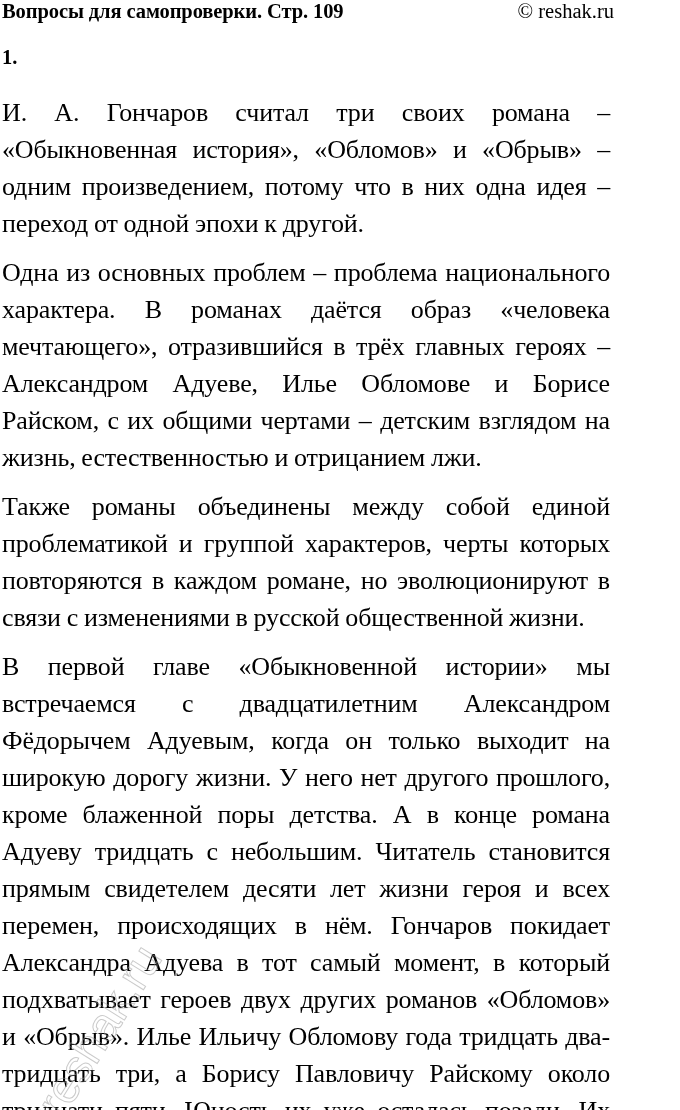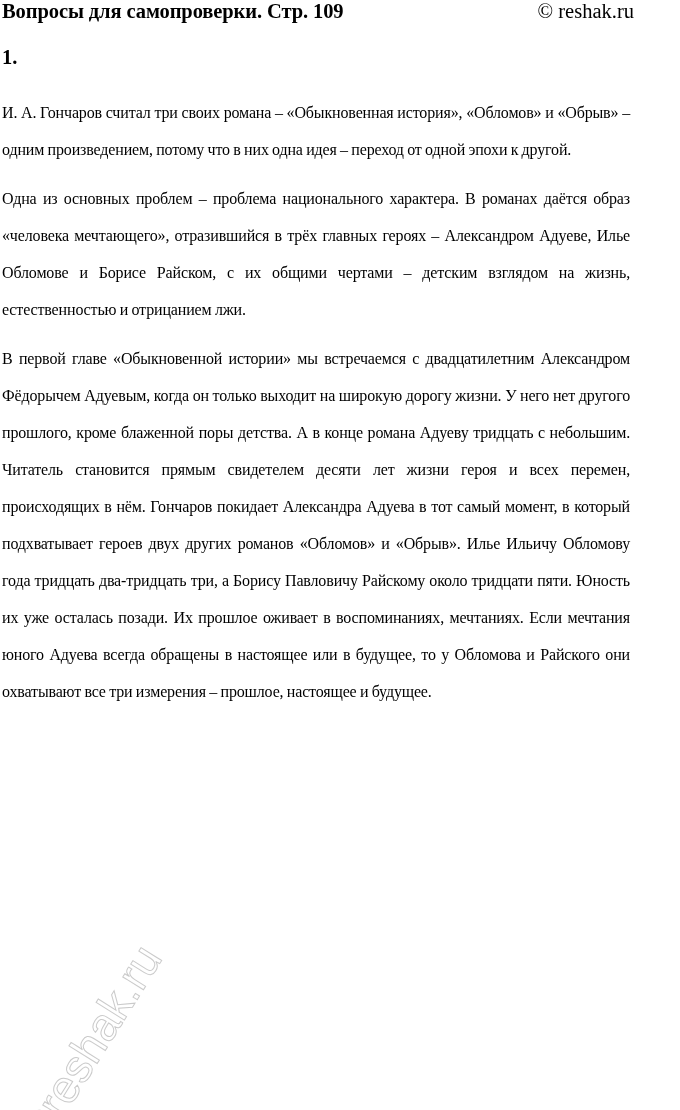--- a/index.html
+++ b/index.html
@@ -14,21 +14,20 @@
       position: relative;
       font-family: "Liberation Serif", "DejaVu Serif", serif;
       color: #000000;
     }
     .page {
       position: absolute;
       left: 0;
       top: 0;
       width: 616px;
       height: 1110px;
-      padding-left: 20px;
     }
     .header {
       position: absolute;
       left: 2px;
       right: 2px;
       top: -4px;
       height: 30px;
       display: flex;
       justify-content: space-between;
       align-items: flex-start;
@@ -50,21 +49,21 @@
       font-weight: bold;
       line-height: 24px;
     }
     .body-text {
       position: absolute;
       left: 2px;
       right: 2px;
       top: 94px;
     }
     .para {
-      font-size: 16px;
+      font-size: 26px;
       line-height: 37px;
       text-align: justify;
       margin: 0 4px 12px 0;
       letter-spacing: -0.15px;
       word-spacing: -0.5px;
     }
     .watermark {
       position: absolute;
       left: 10px;
       top: 990px;
@@ -92,17 +91,18 @@
   <div class="header">
     <span class="header-title">Вопросы для самопроверки. Стр. 109</span>
     <span class="header-copy">© reshak.ru</span>
   </div>
 
   <div class="number">1.</div>
 
   <div class="body-text">
     <p class="para">И. А. Гончаров считал три своих романа – «Обыкновенная история», «Обломов» и «Обрыв» – одним произведением, потому что в них одна идея – переход от одной эпохи к другой.</p>
     <p class="para">Одна из основных проблем – проблема национального характера. В романах даётся образ «человека мечтающего», отразившийся в трёх главных героях – Александром Адуеве, Илье Обломове и Борисе Райском, с их общими чертами – детским взглядом на жизнь, естественностью и отрицанием лжи.</p>
+    <p class="para">Также романы объединены между собой единой проблематикой и группой характеров, черты которых повторяются в каждом романе, но эволюционируют в связи с изменениями в русской общественной жизни.</p>
     <p class="para">В первой главе «Обыкновенной истории» мы встречаемся с двадцатилетним Александром Фёдорычем Адуевым, когда он только выходит на широкую дорогу жизни. У него нет другого прошлого, кроме блаженной поры детства. А в конце романа Адуеву тридцать с небольшим. Читатель становится прямым свидетелем десяти лет жизни героя и всех перемен, происходящих в нём. Гончаров покидает Александра Адуева в тот самый момент, в который подхватывает героев двух других романов «Обломов» и «Обрыв». Илье Ильичу Обломову года тридцать два-тридцать три, а Борису Павловичу Райскому около тридцати пяти. Юность их уже осталась позади. Их прошлое оживает в воспоминаниях, мечтаниях. Если мечтания юного Адуева всегда обращены в настоящее или в будущее, то у Обломова и Райского они охватывают все три измерения – прошлое, настоящее и будущее.</p>
   </div>
 
   <div class="watermark">©reshak.ru</div>
 </div>
 
 </body></html>

